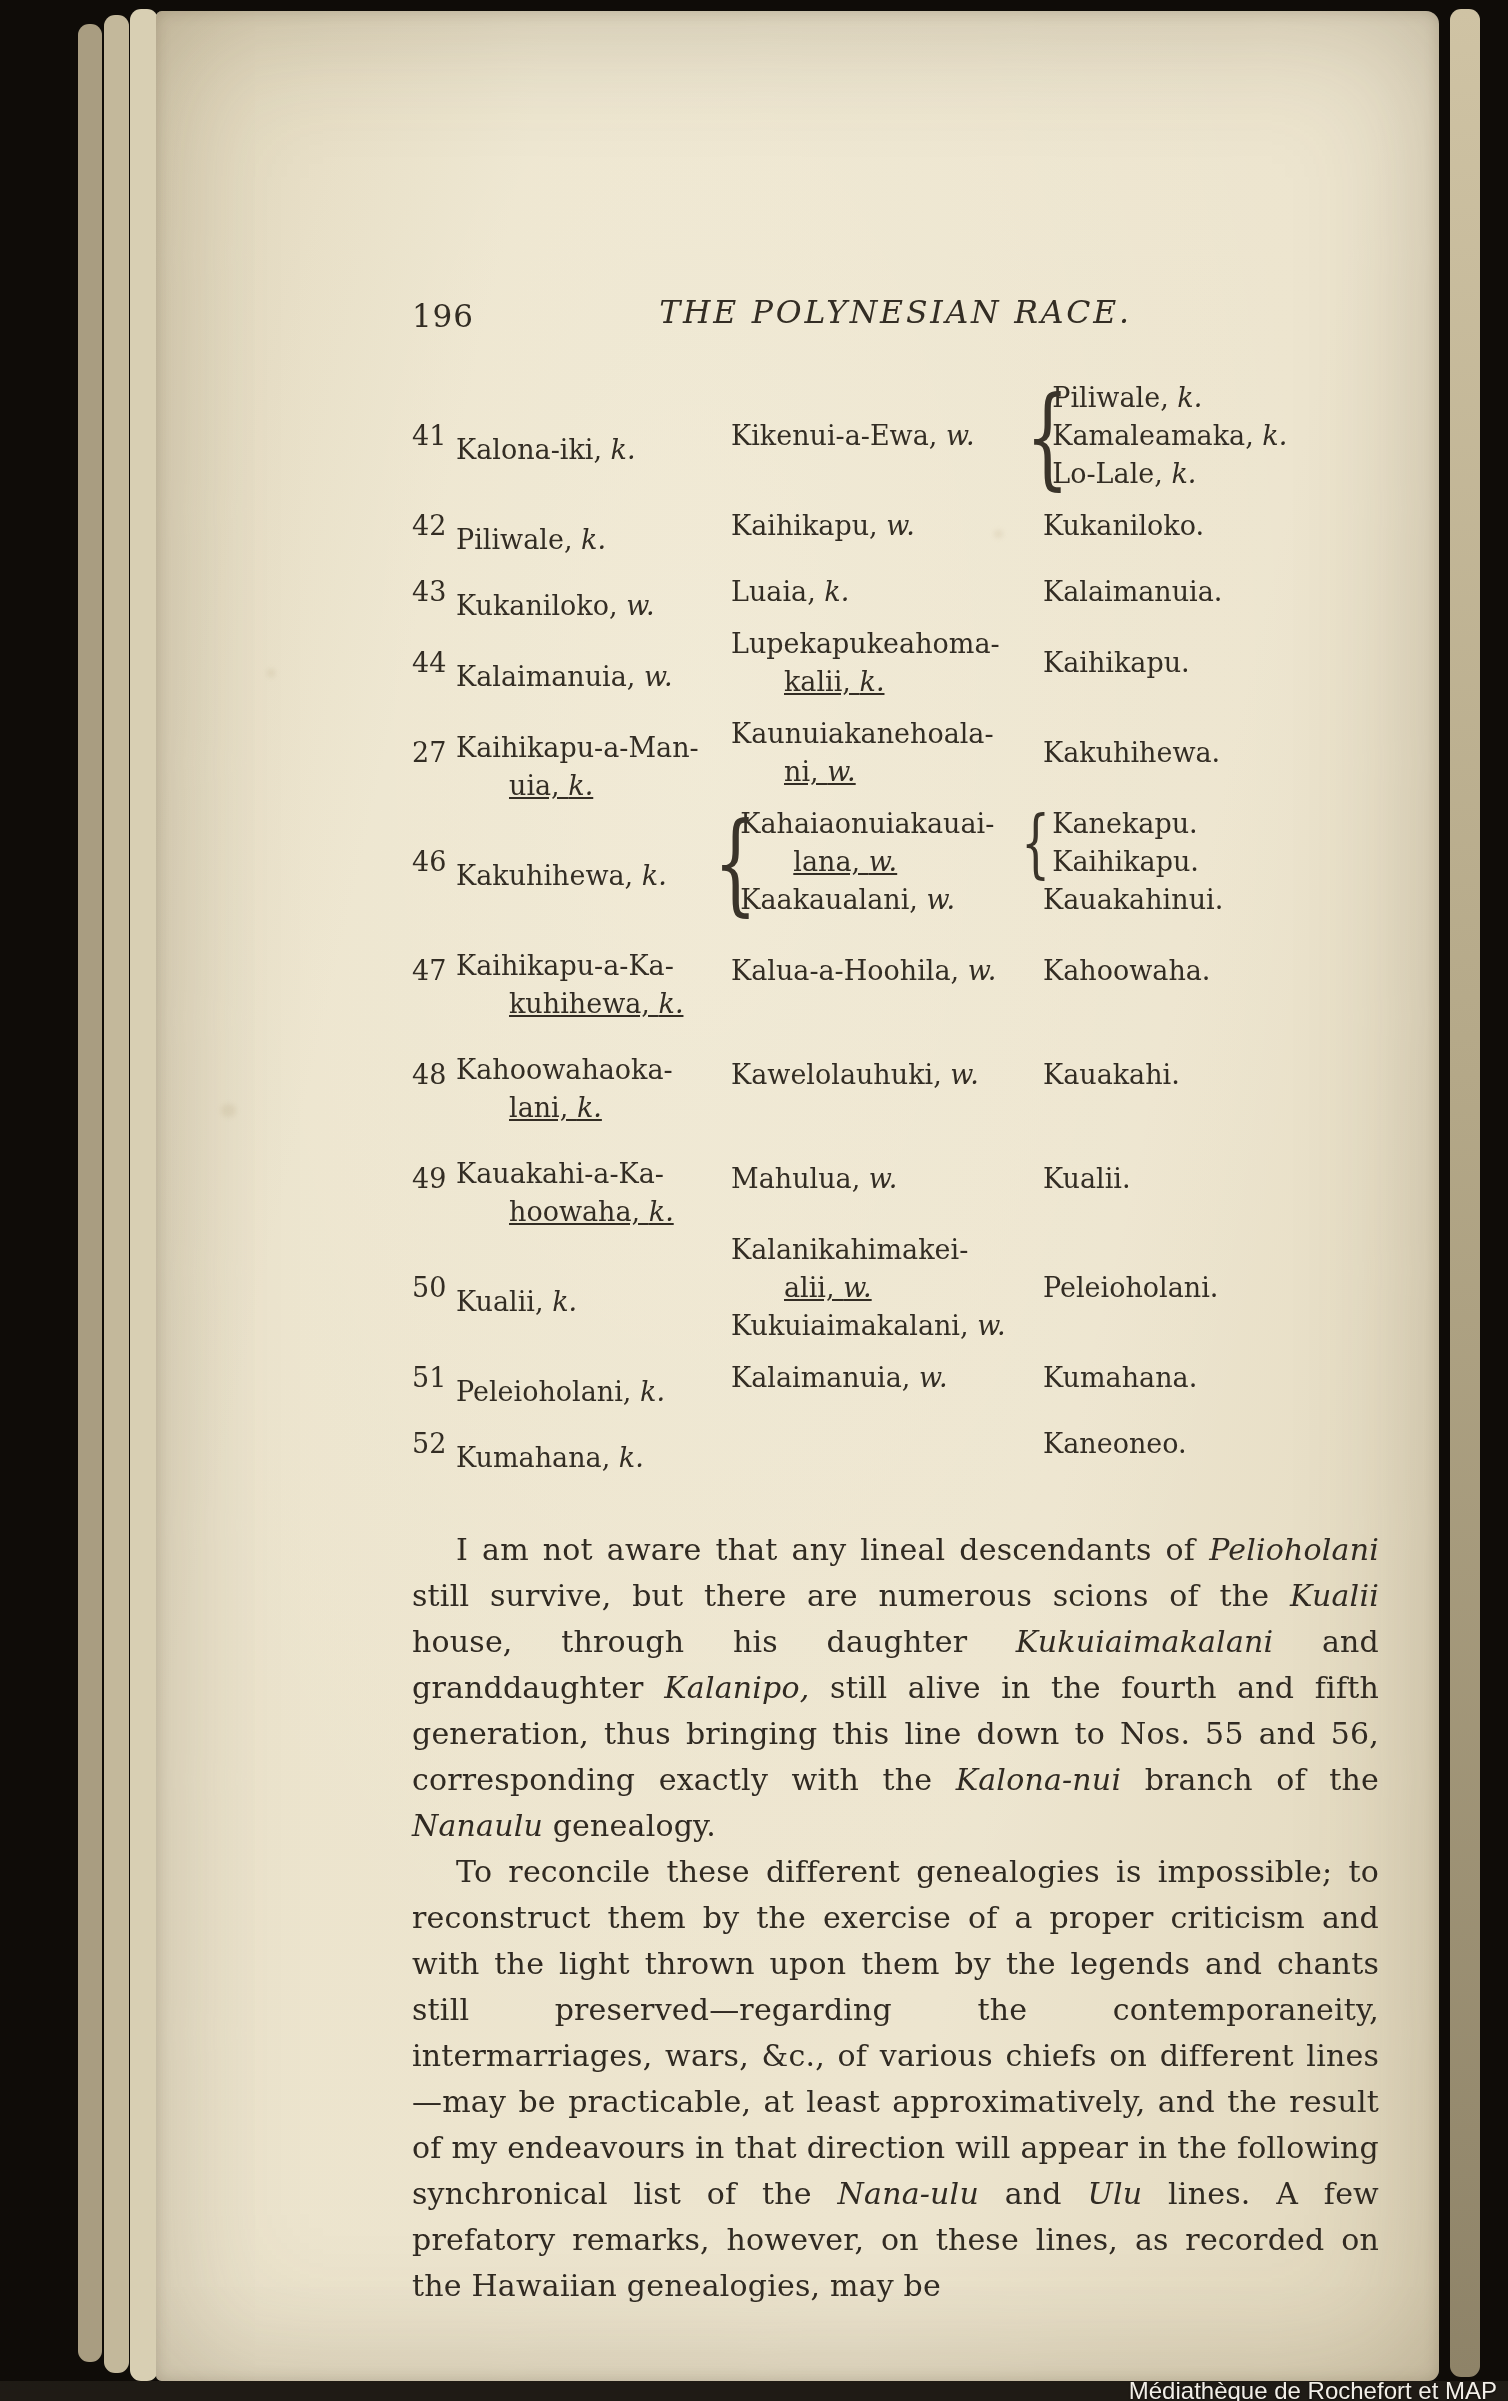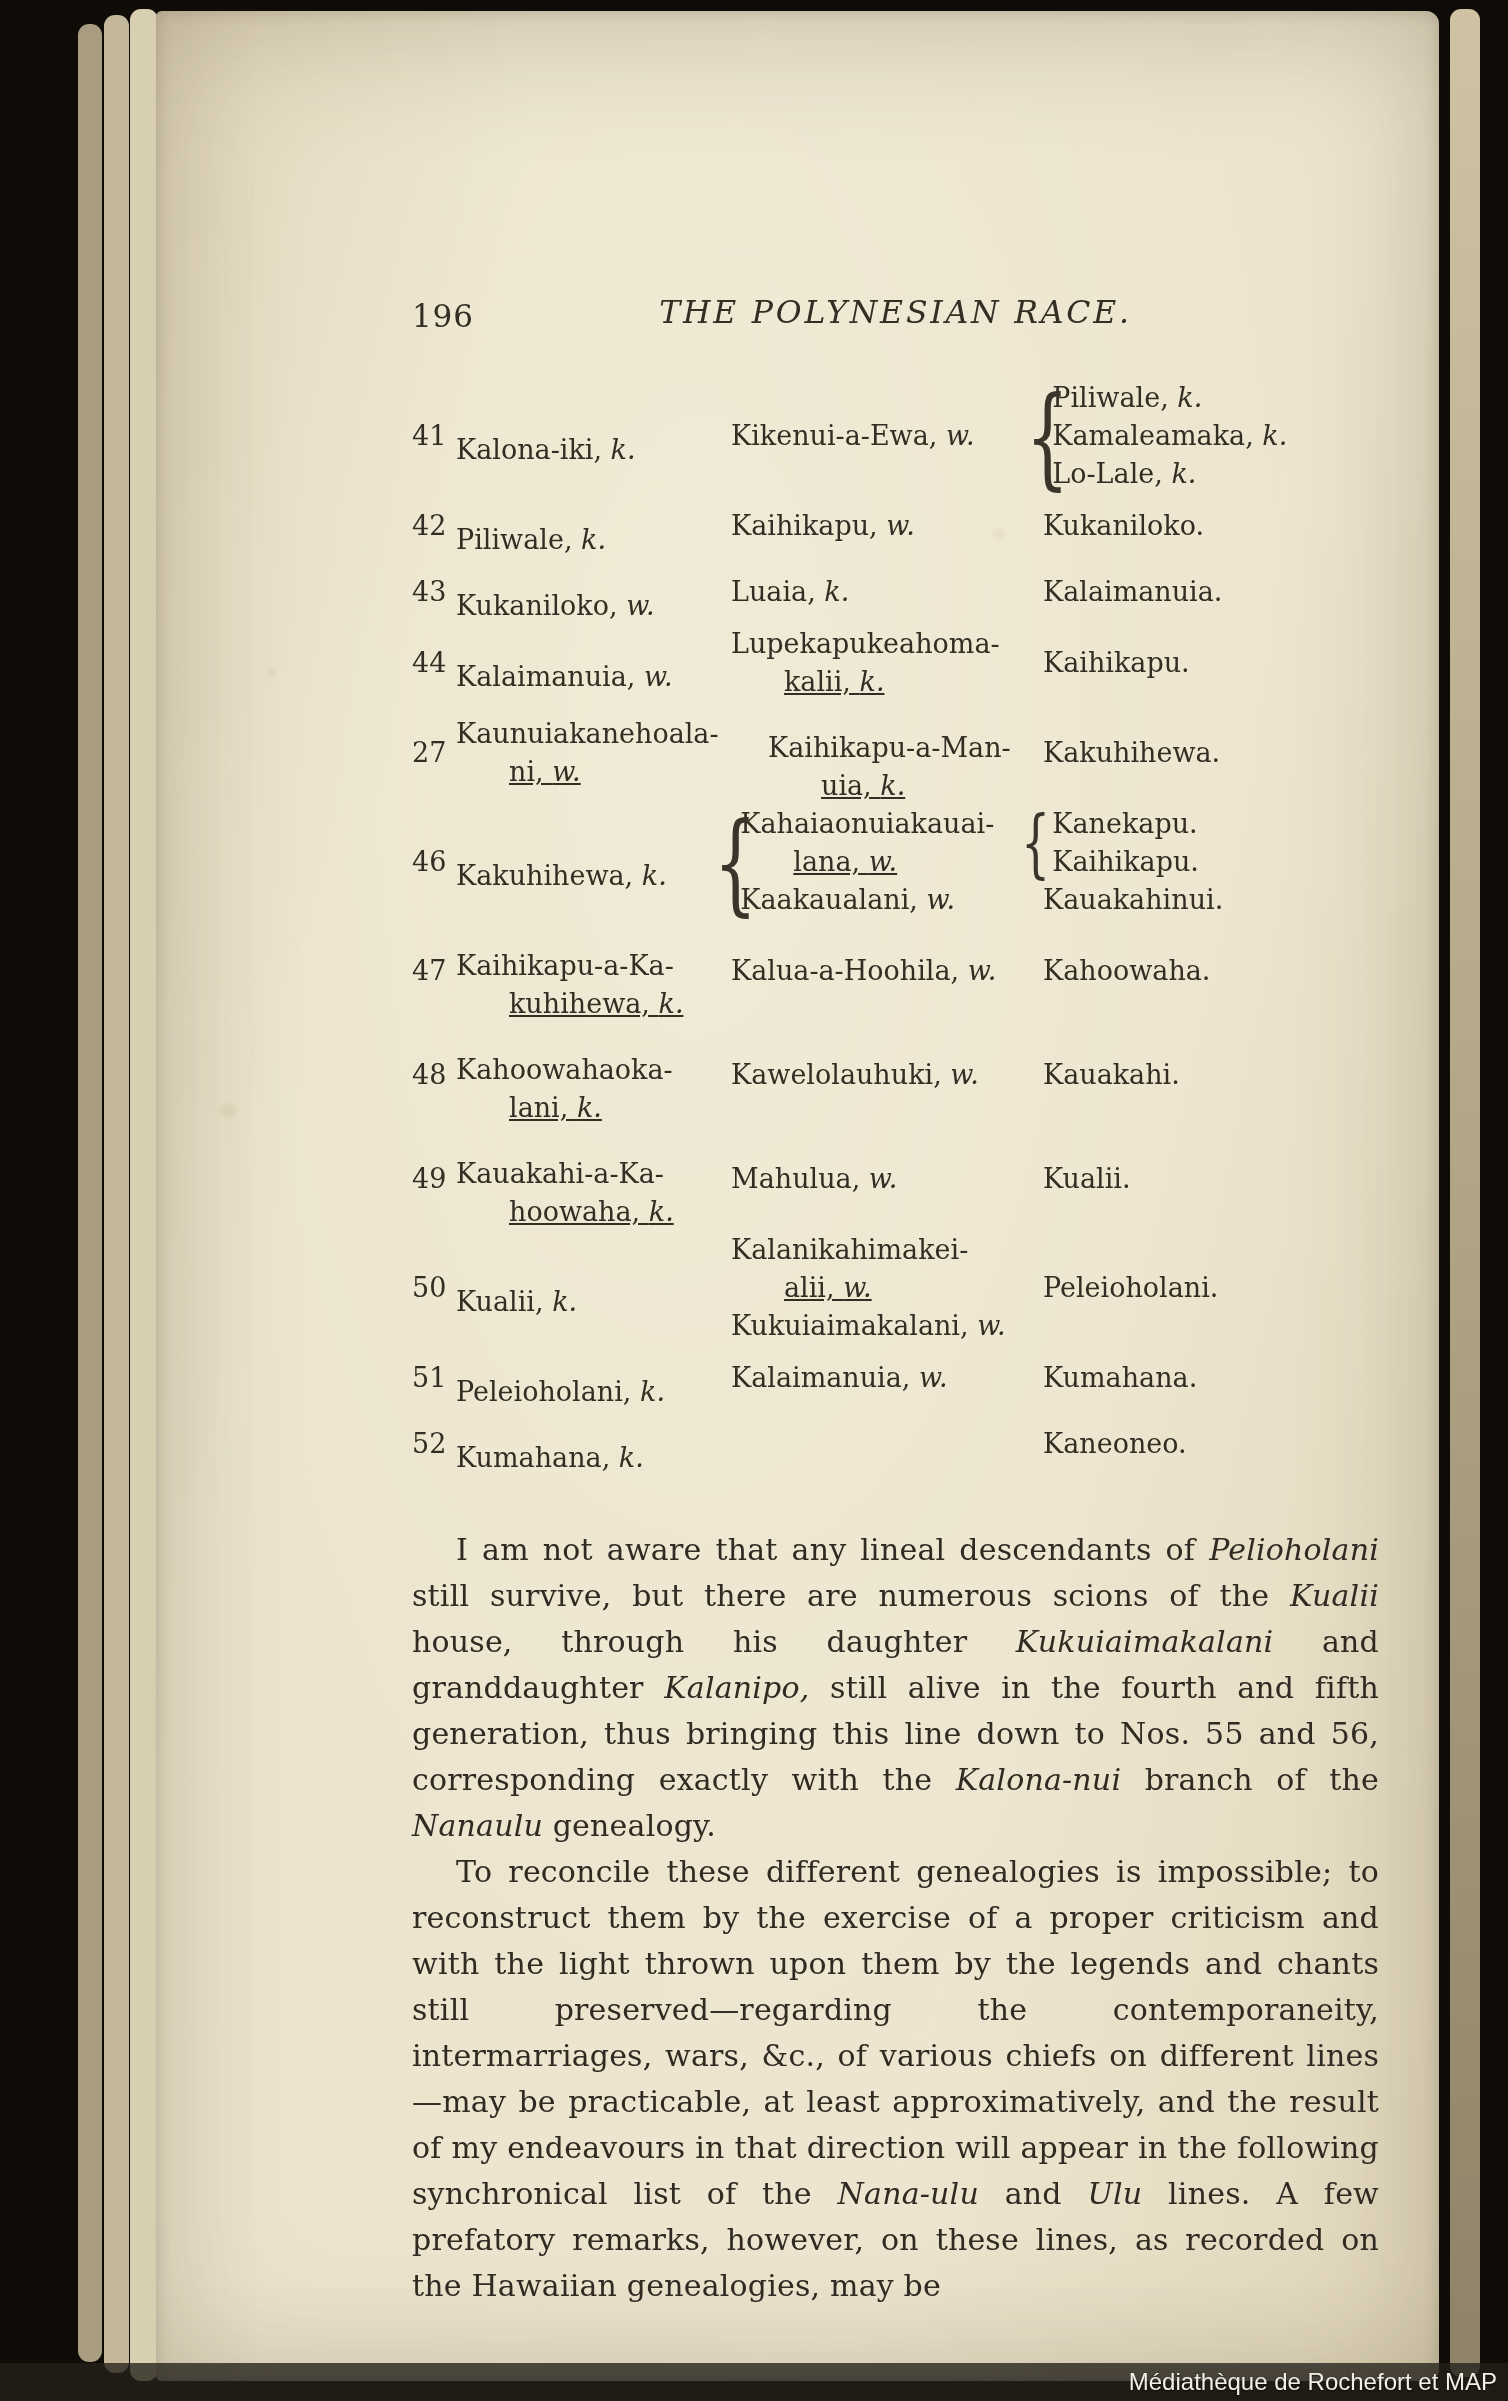--- a/index.html
+++ b/index.html
@@ -76,21 +76,21 @@
   .paras{
     margin-top:50px;
     font-size:30px; line-height:46px;
     text-align:justify; color:#302a22;
     letter-spacing:0.2px;
   }
   .para{margin:0; text-indent:44px;}
   .it{font-style:italic;}
 
   .watermark{
-    position:absolute; left:0; right:0; bottom:0; height:38px;
+    position:absolute; left:0; right:0; bottom:0; height:20px;
     background:rgba(36,32,26,.78);
     display:flex; align-items:center; justify-content:flex-end;
     padding-right:11px; box-sizing:border-box;
   }
   .watermark span{
     font-family:"Liberation Sans","DejaVu Sans",sans-serif;
     font-size:24px; color:#f2efe8; text-shadow:0 0.9px 1.9px rgba(0,0,0,.6);
   }
 </style>
 </head>
@@ -210,33 +210,33 @@
             <div class="tcell c3">
               <div class="tblock">
                 <div class="tlines">
                   <div class="tline"><span>Kaihikapu.</span></div>
                 </div>
               </div>
             </div>
           </div>
           <div class="trow">
             <div class="tnum">27</div>
+            <div class="tcell c1">
+              <div class="tblock">
+                <div class="tlines">
+                  <div class="tline"><span>Kaihikapu-a-Man-</span></div>
+                  <div class="tline ind"><span>uia, </span><span class="it">k.</span></div>
+                </div>
+              </div>
+            </div>
             <div class="tcell c2">
               <div class="tblock">
                 <div class="tlines">
                   <div class="tline"><span>Kaunuiakanehoala-</span></div>
                   <div class="tline ind"><span>ni, </span><span class="it">w.</span></div>
-                </div>
-              </div>
-            </div>
-            <div class="tcell c1">
-              <div class="tblock">
-                <div class="tlines">
-                  <div class="tline"><span>Kaihikapu-a-Man-</span></div>
-                  <div class="tline ind"><span>uia, </span><span class="it">k.</span></div>
                 </div>
               </div>
             </div>
             <div class="tcell c3">
               <div class="tblock">
                 <div class="tlines">
                   <div class="tline"><span>Kakuhihewa.</span></div>
                 </div>
               </div>
             </div>

